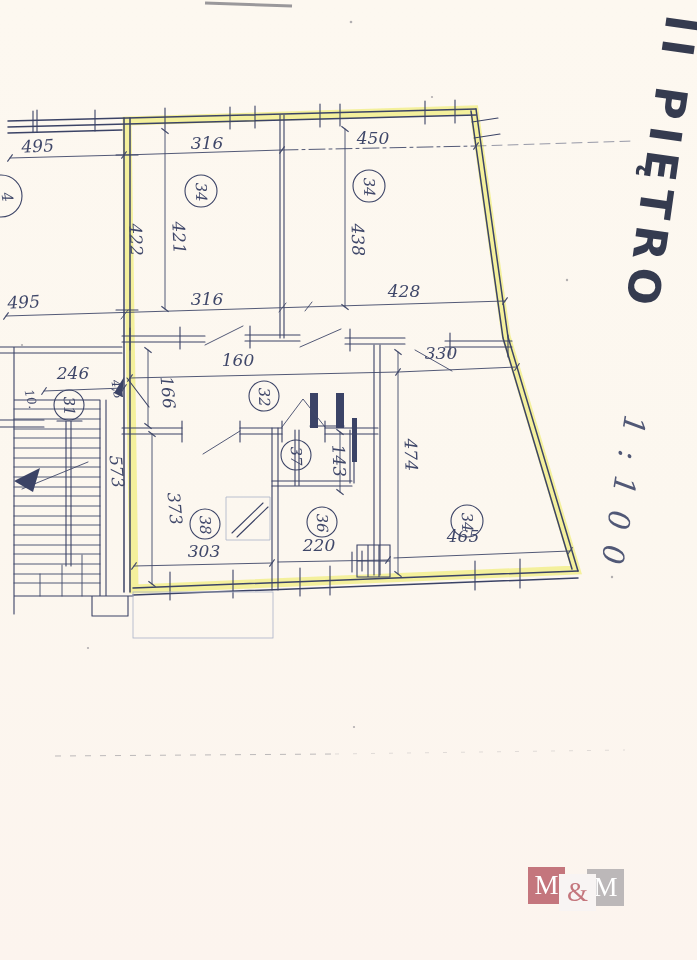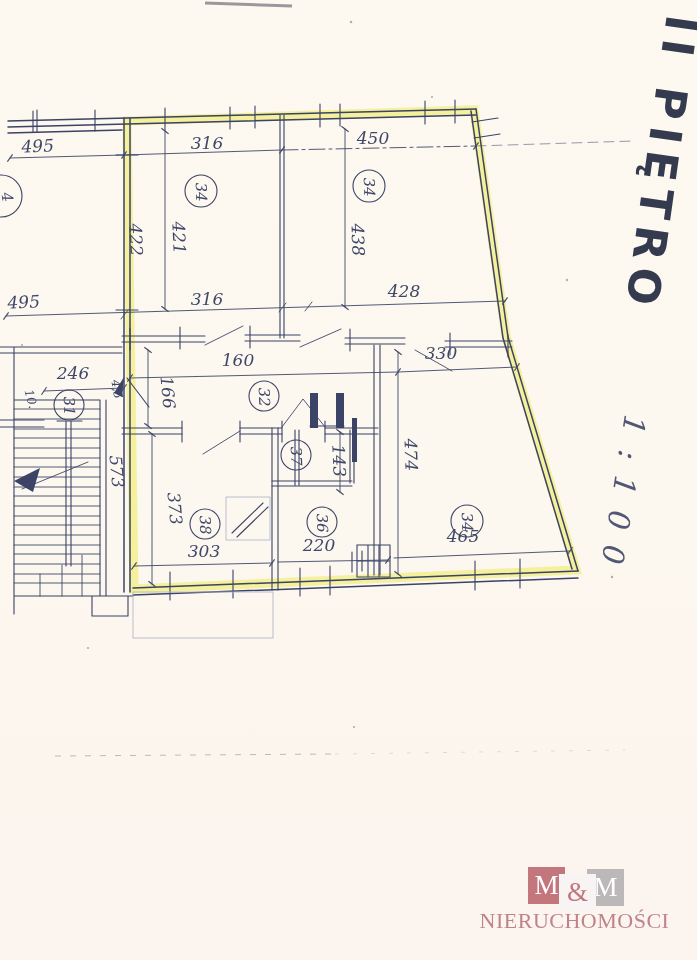--- a/index.html
+++ b/index.html
@@ -188,14 +188,13 @@
 <div class="logo">
   <div class="sq sq1">
       <span>M</span>
     </div>
   <div class="sq sq2">
       <span>&amp;</span>
     </div>
   <div class="sq sq3">
       <span>M</span>
     </div>
-  <div class="name">NIERUCHOMOŚCI</div>
 </div>
 
 </body></html>

